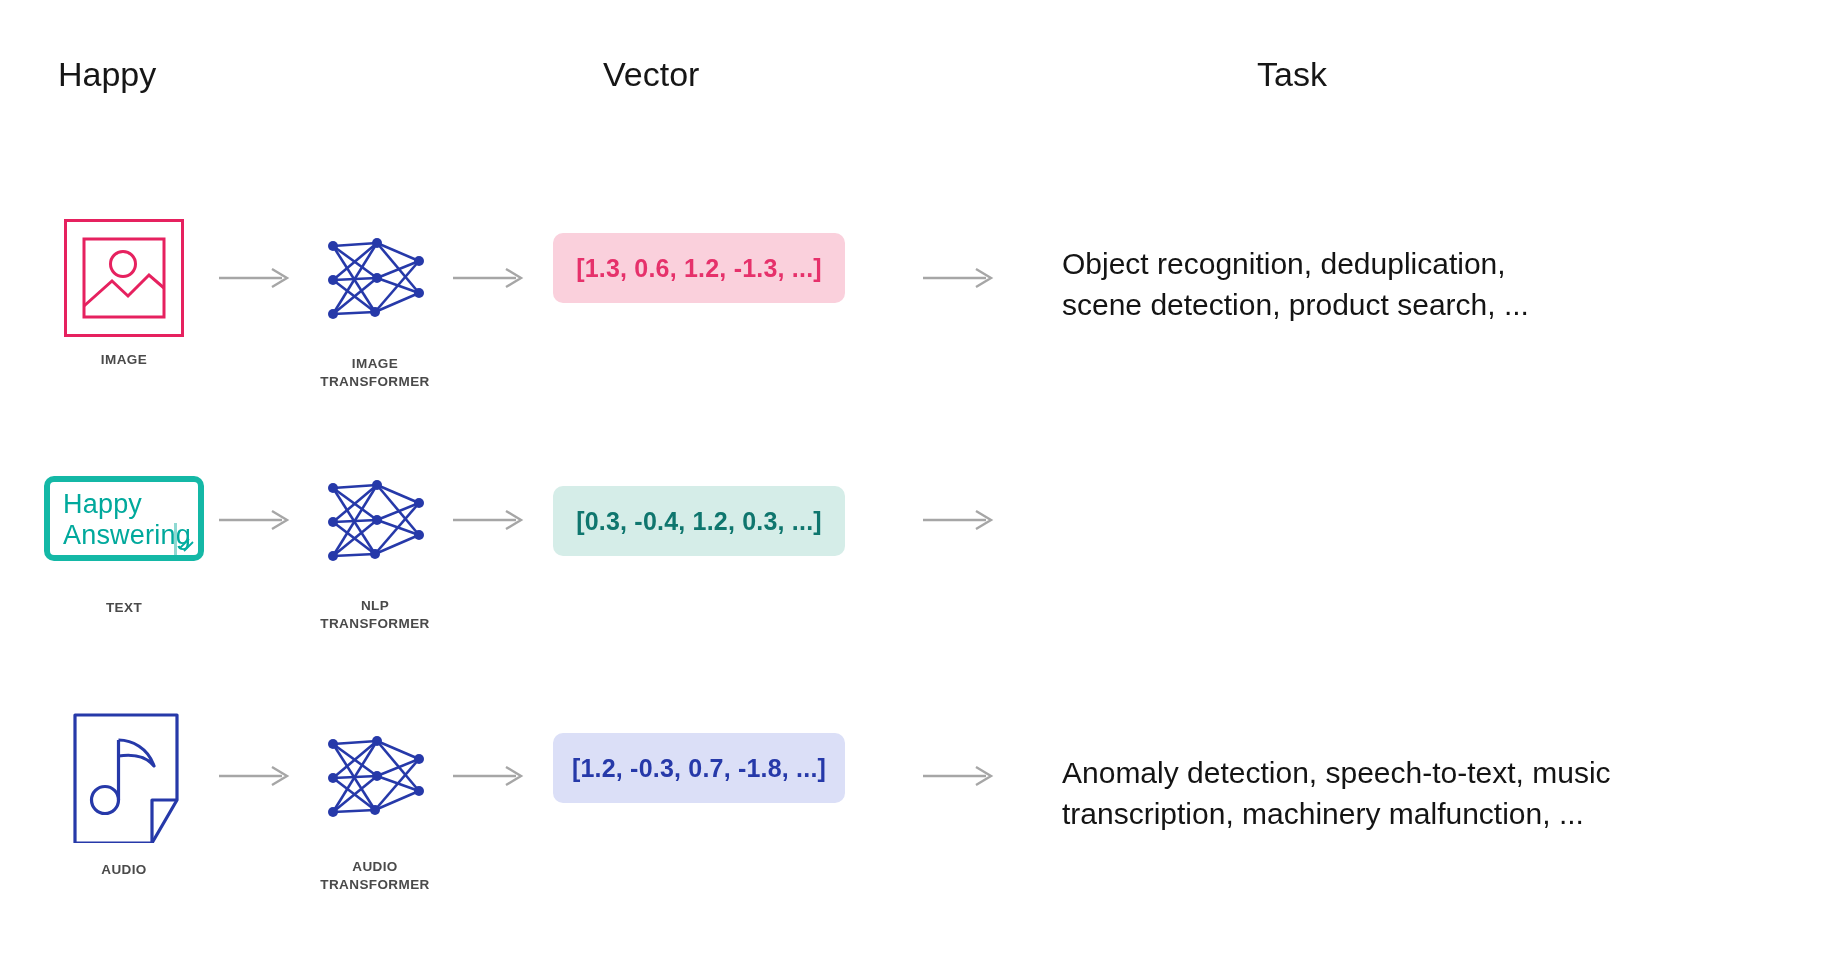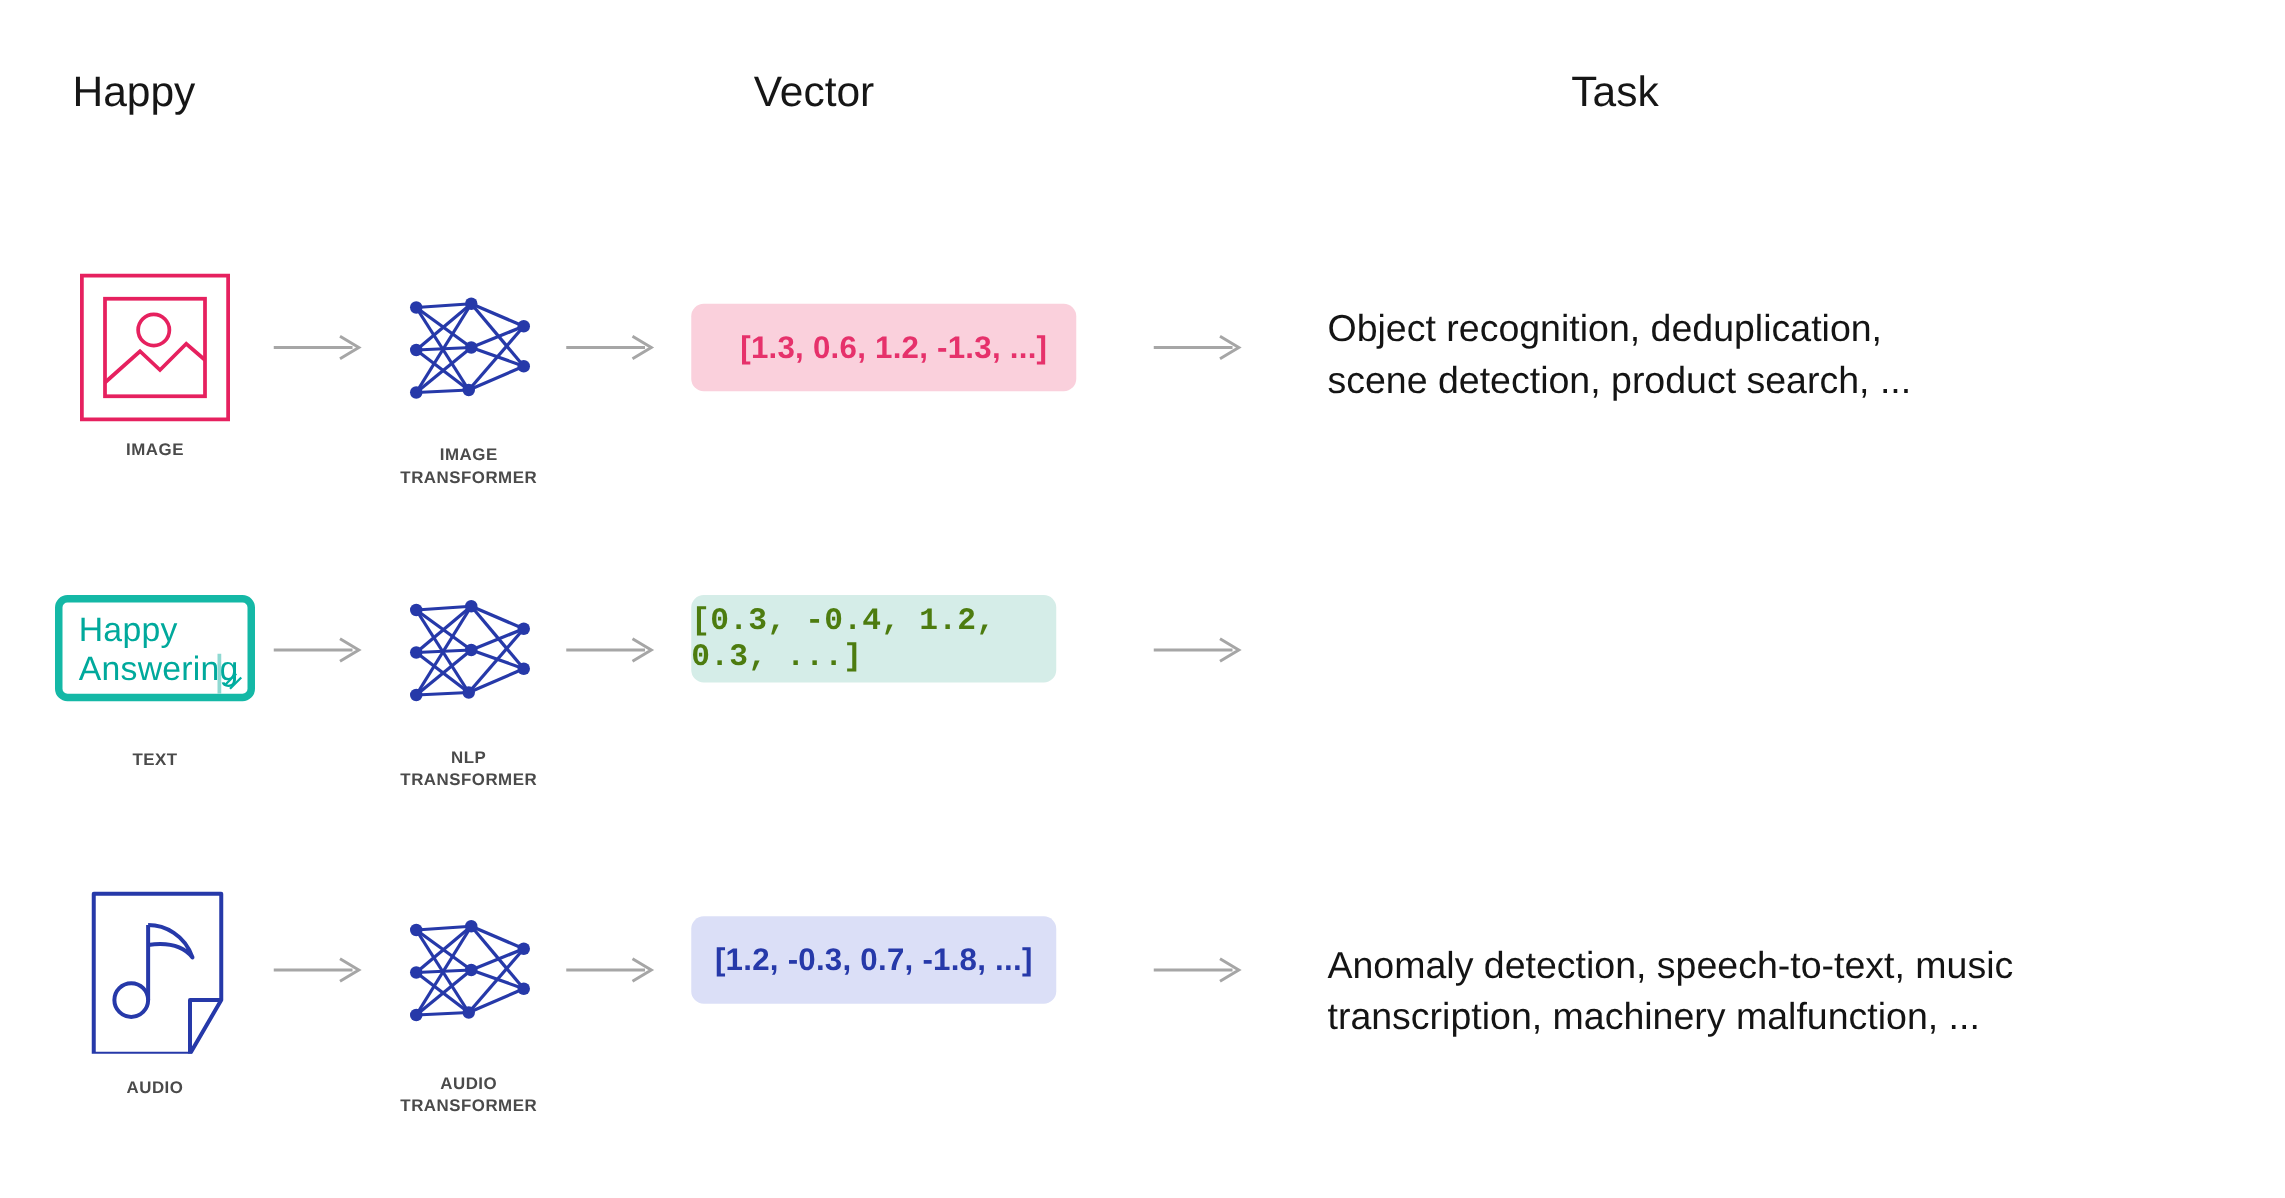--- a/index.html
+++ b/index.html
@@ -31,22 +31,22 @@
   
   .arrow{width:80px;height:24px;}
   .a1{left:218px;}
   .a2{left:452px;}
   .a3{left:922px;}
   .r1 .arrow{top:266px;}
   .r2 .arrow{top:508px;}
   .r3 .arrow{top:764px;}
   
   .vbox{left:553px;width:292px;height:70px;border-radius:10px;display:flex;align-items:center;justify-content:center;font-weight:bold;font-size:25px;letter-spacing:.2px;}
-  .r1 .vbox{top:243px;background:#FAD0DC;color:#E6316B;padding-left:16px;}
-  .r2 .vbox{top:476px;background:#D5EDE8;color:#4d7c0f;font-family:Liberation Mono, monospace;}
+  .r1 .vbox{top:233px;background:#FAD0DC;color:#E6316B;}
+  .r2 .vbox{top:486px;background:#D5EDE8;color:#0f766e;}
   .r3 .vbox{top:733px;background:#DBDFF7;color:#2639A9;}
   
   .task{left:1062px;width:730px;font-size:30px;line-height:41px;color:#141414;}
   .task span{display:block;}
   .r1 .task{top:243px;}
   .r2 .task{top:485px;}
   .r3 .task{top:752px;}
   
   .obj-label{left:44px;width:160px;text-align:center;font-size:13.5px;font-weight:700;color:#4A4A4A;letter-spacing:.4px;}
   .r1 .obj-label{top:352px;}

